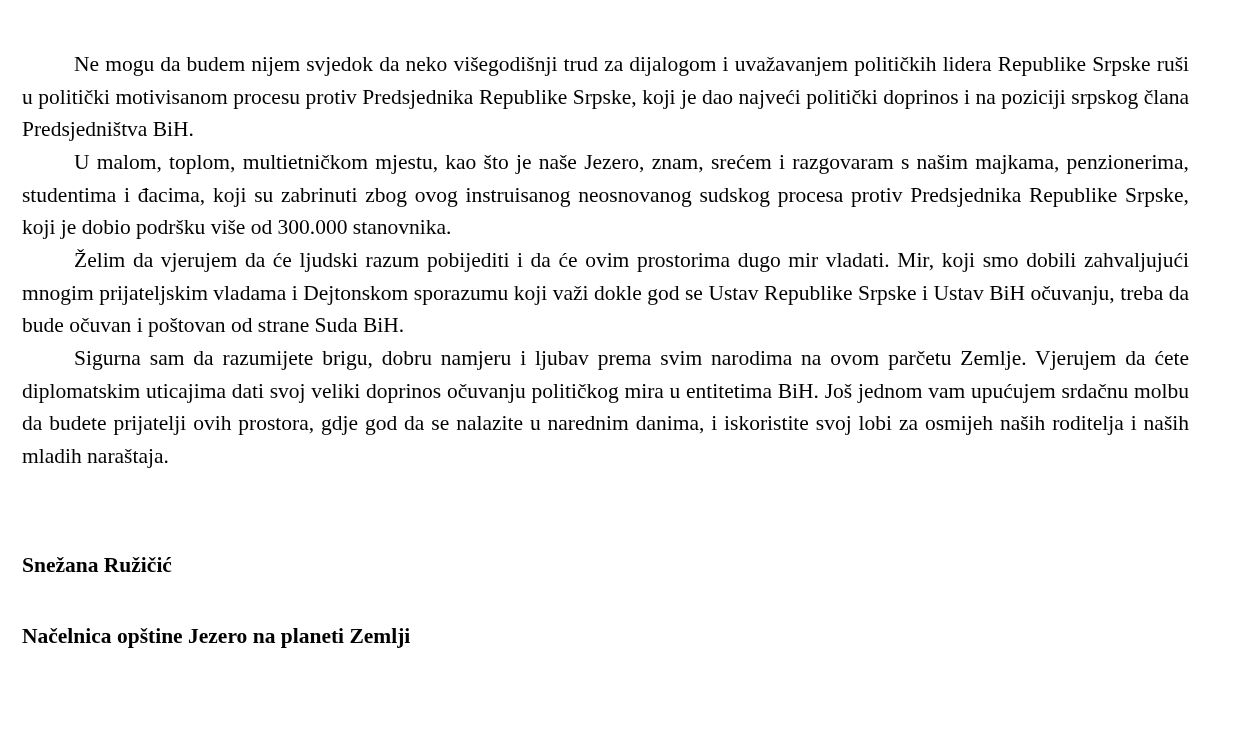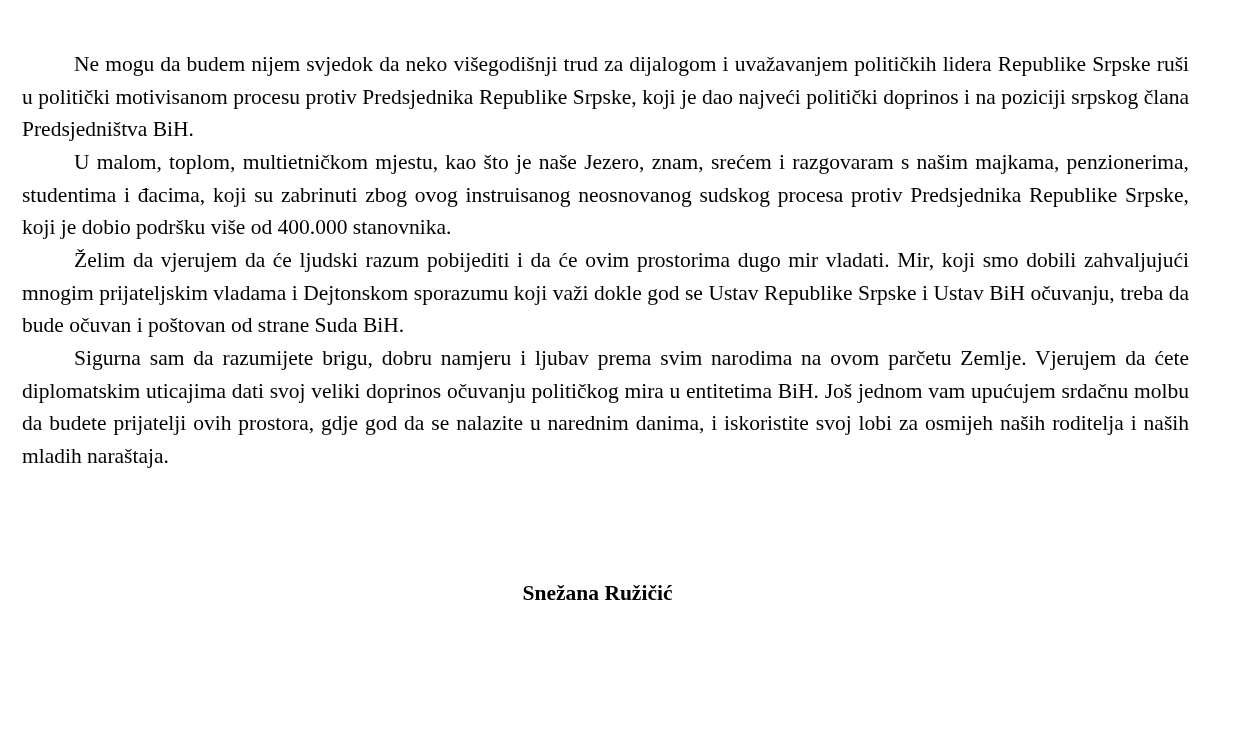--- a/index.html
+++ b/index.html
@@ -28,42 +28,43 @@
     text-justify: inter-word;
   }
   .para {
     margin: 0;
     text-indent: 52px;
   }
   .para.no-indent {
     text-indent: 0;
   }
   .signature-block {
-    margin-top: 108px;
-    text-align: center;
+    margin-top: 80px;
+    text-align: left;
     padding-right: 16px;
   }
   .sig-name {
     font-weight: bold;
     font-size: 21.5px;
     margin: 0 0 0 0;
   }
   .sig-title {
     font-weight: bold;
     font-size: 21.5px;
     margin: 46px 0 0 0;
   }
 </style>
 </head>
 <body>
 
 <div class="page">
   <div class="body-text">
     <p class="para">Ne mogu da budem nijem svjedok da neko višegodišnji trud za dijalogom i uvažavanjem političkih lidera Republike Srpske ruši u politički motivisanom procesu protiv Predsjednika Republike Srpske, koji je dao najveći politički doprinos i na poziciji srpskog člana Predsjedništva BiH.</p>
-    <p class="para">U malom, toplom, multietničkom mjestu, kao što je naše Jezero, znam, srećem i razgovaram s našim majkama, penzionerima, studentima i đacima, koji su zabrinuti zbog ovog instruisanog neosnovanog sudskog procesa protiv Predsjednika Republike Srpske, koji je dobio podršku više od 400.000 stanovnika.</p>
+    <p class="para">U malom, toplom, multietničkom mjestu, kao što je naše Jezero, znam, srećem i razgovaram s našim majkama, penzionerima, studentima i đacima, koji su zabrinuti zbog ovog instruisanog neosnovanog sudskog procesa protiv Predsjednika Republike Srpske, koji je dobio podršku više od 300.000 stanovnika.</p>
     <p class="para">Želim da vjerujem da će ljudski razum pobijediti i da će ovim prostorima dugo mir vladati. Mir, koji smo dobili zahvaljujući mnogim prijateljskim vladama i Dejtonskom sporazumu koji važi dokle god se Ustav Republike Srpske i Ustav BiH očuvanju, treba da bude očuvan i poštovan od strane Suda BiH.</p>
     <p class="para">Sigurna sam da razumijete brigu, dobru namjeru i ljubav prema svim narodima na ovom parčetu Zemlje. Vjerujem da ćete diplomatskim uticajima dati svoj veliki doprinos očuvanju političkog mira u entitetima BiH. Još jednom vam upućujem srdačnu molbu da budete prijatelji ovih prostora, gdje god da se nalazite u narednim danima, i iskoristite svoj lobi za osmijeh naših roditelja i naših mladih naraštaja.</p>
   </div>
 
   <div class="signature-block">
     <p class="sig-name">Snežana Ružičić</p>
+    <p class="sig-title">Načelnica opštine Jezero na planeti Zemlji</p>
   </div>
 </div>
 
 </body></html>

